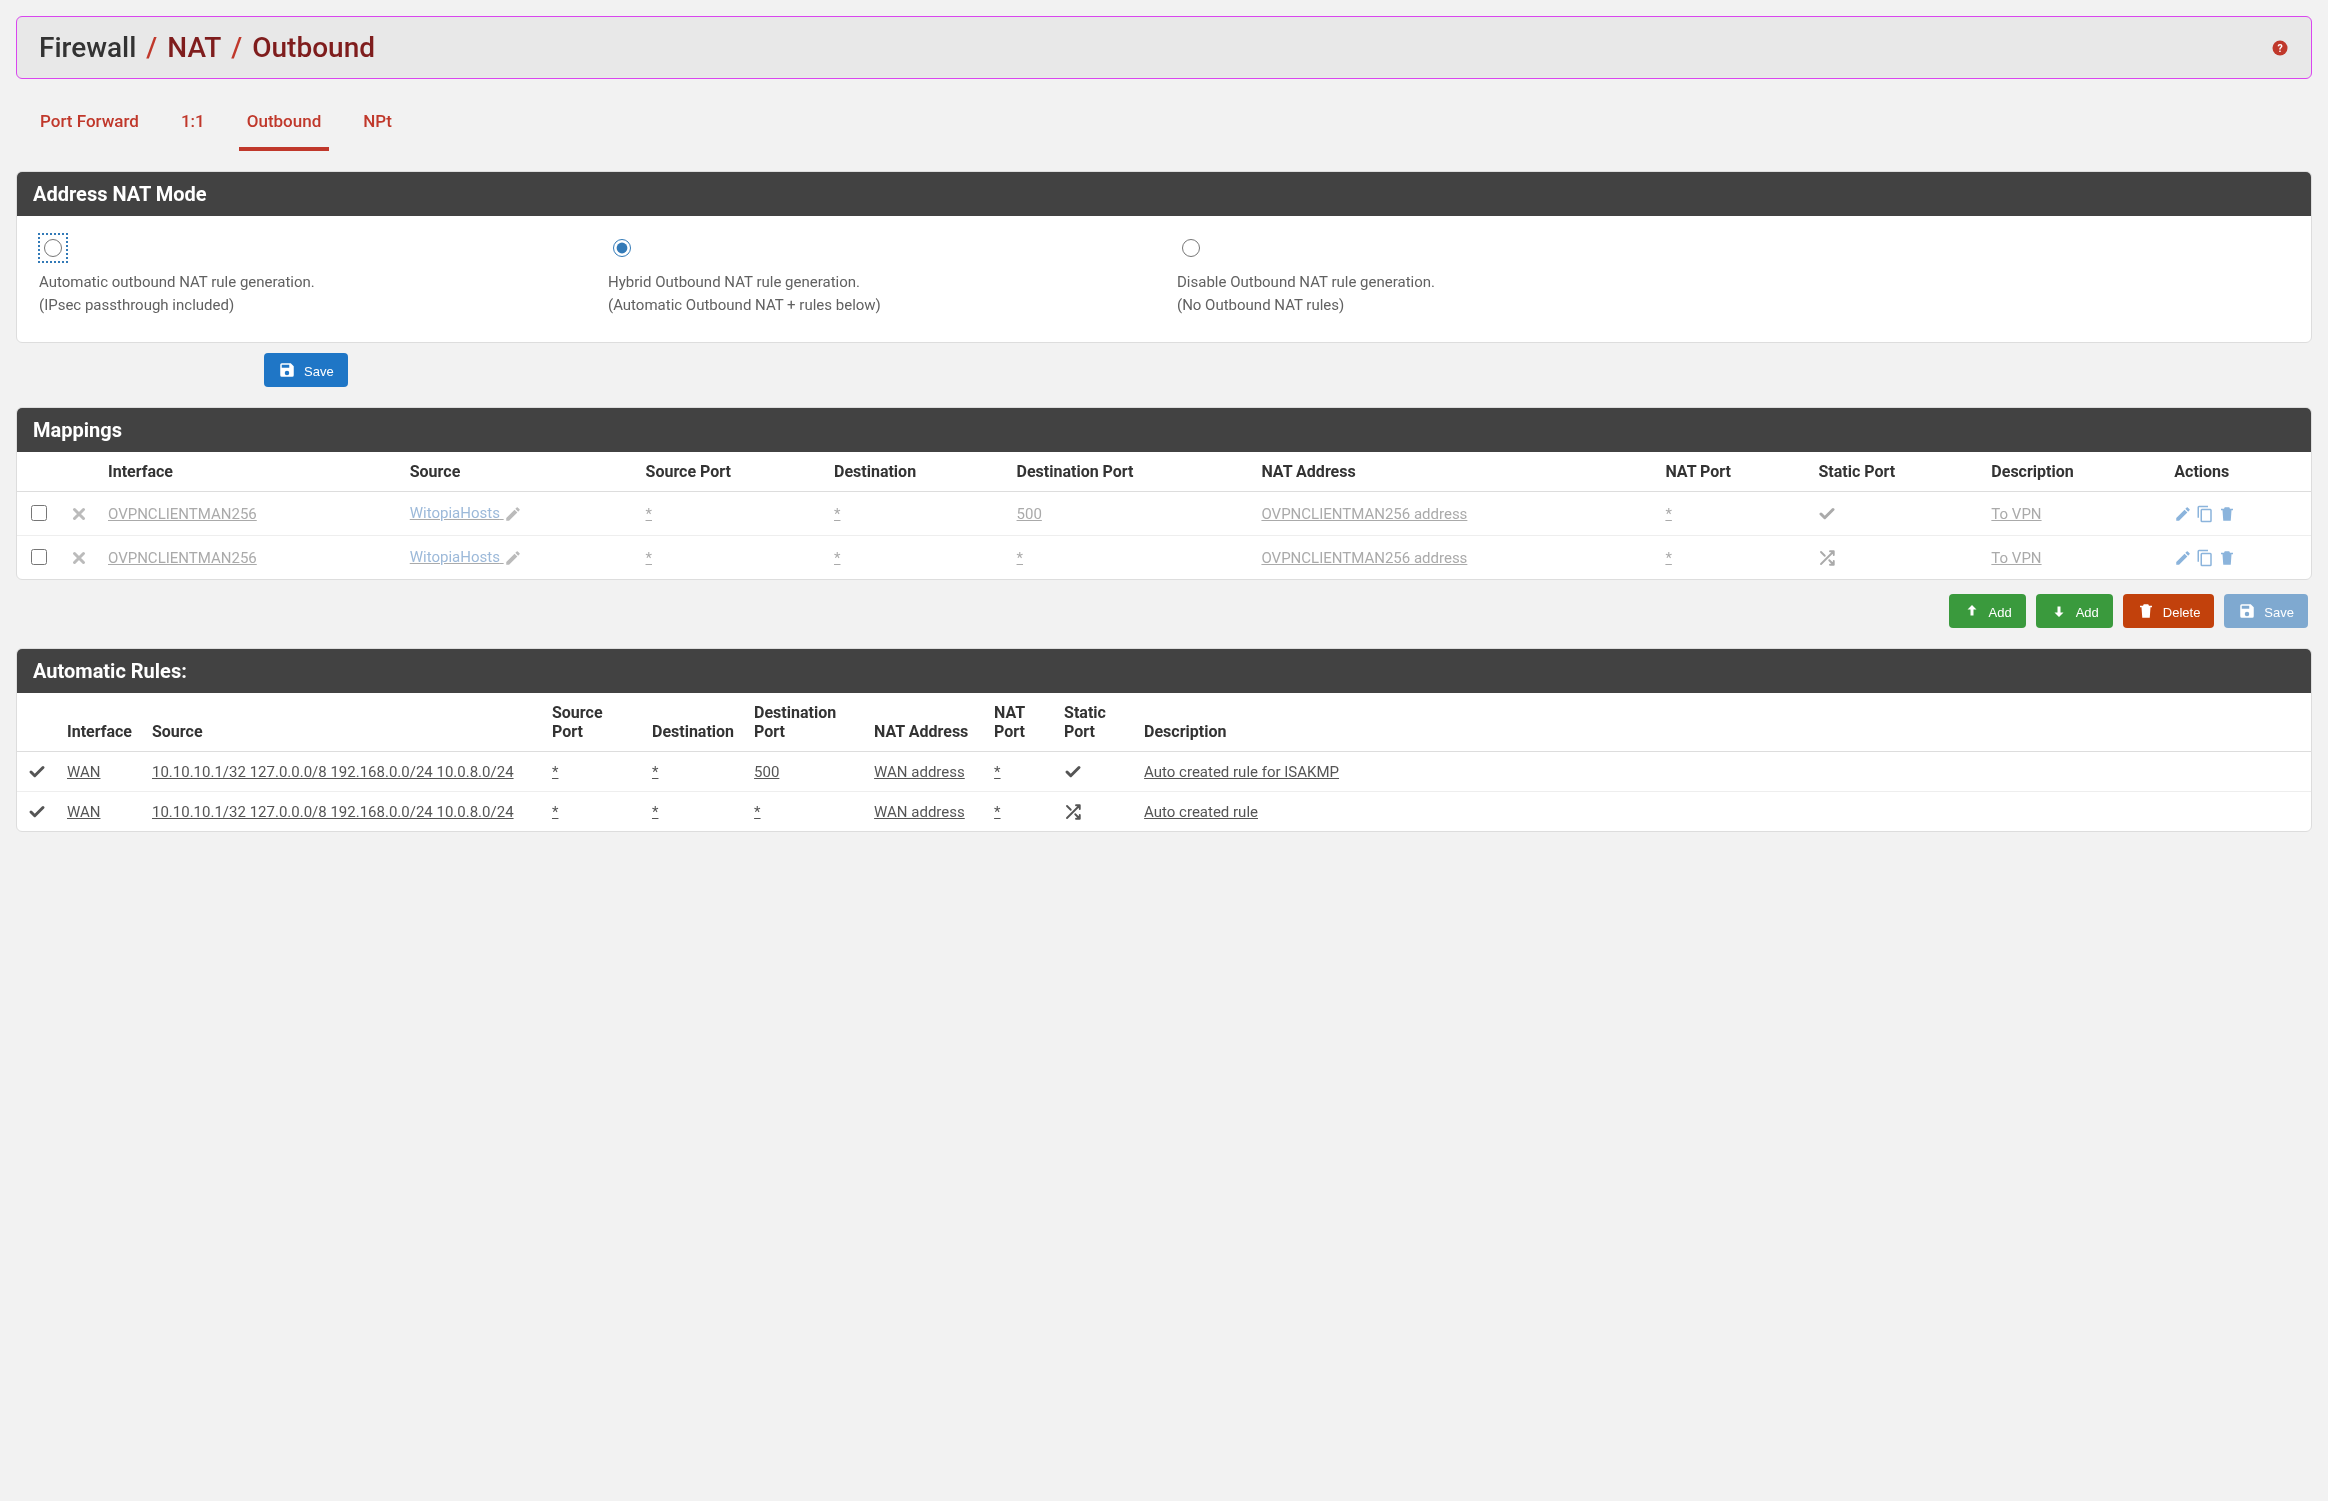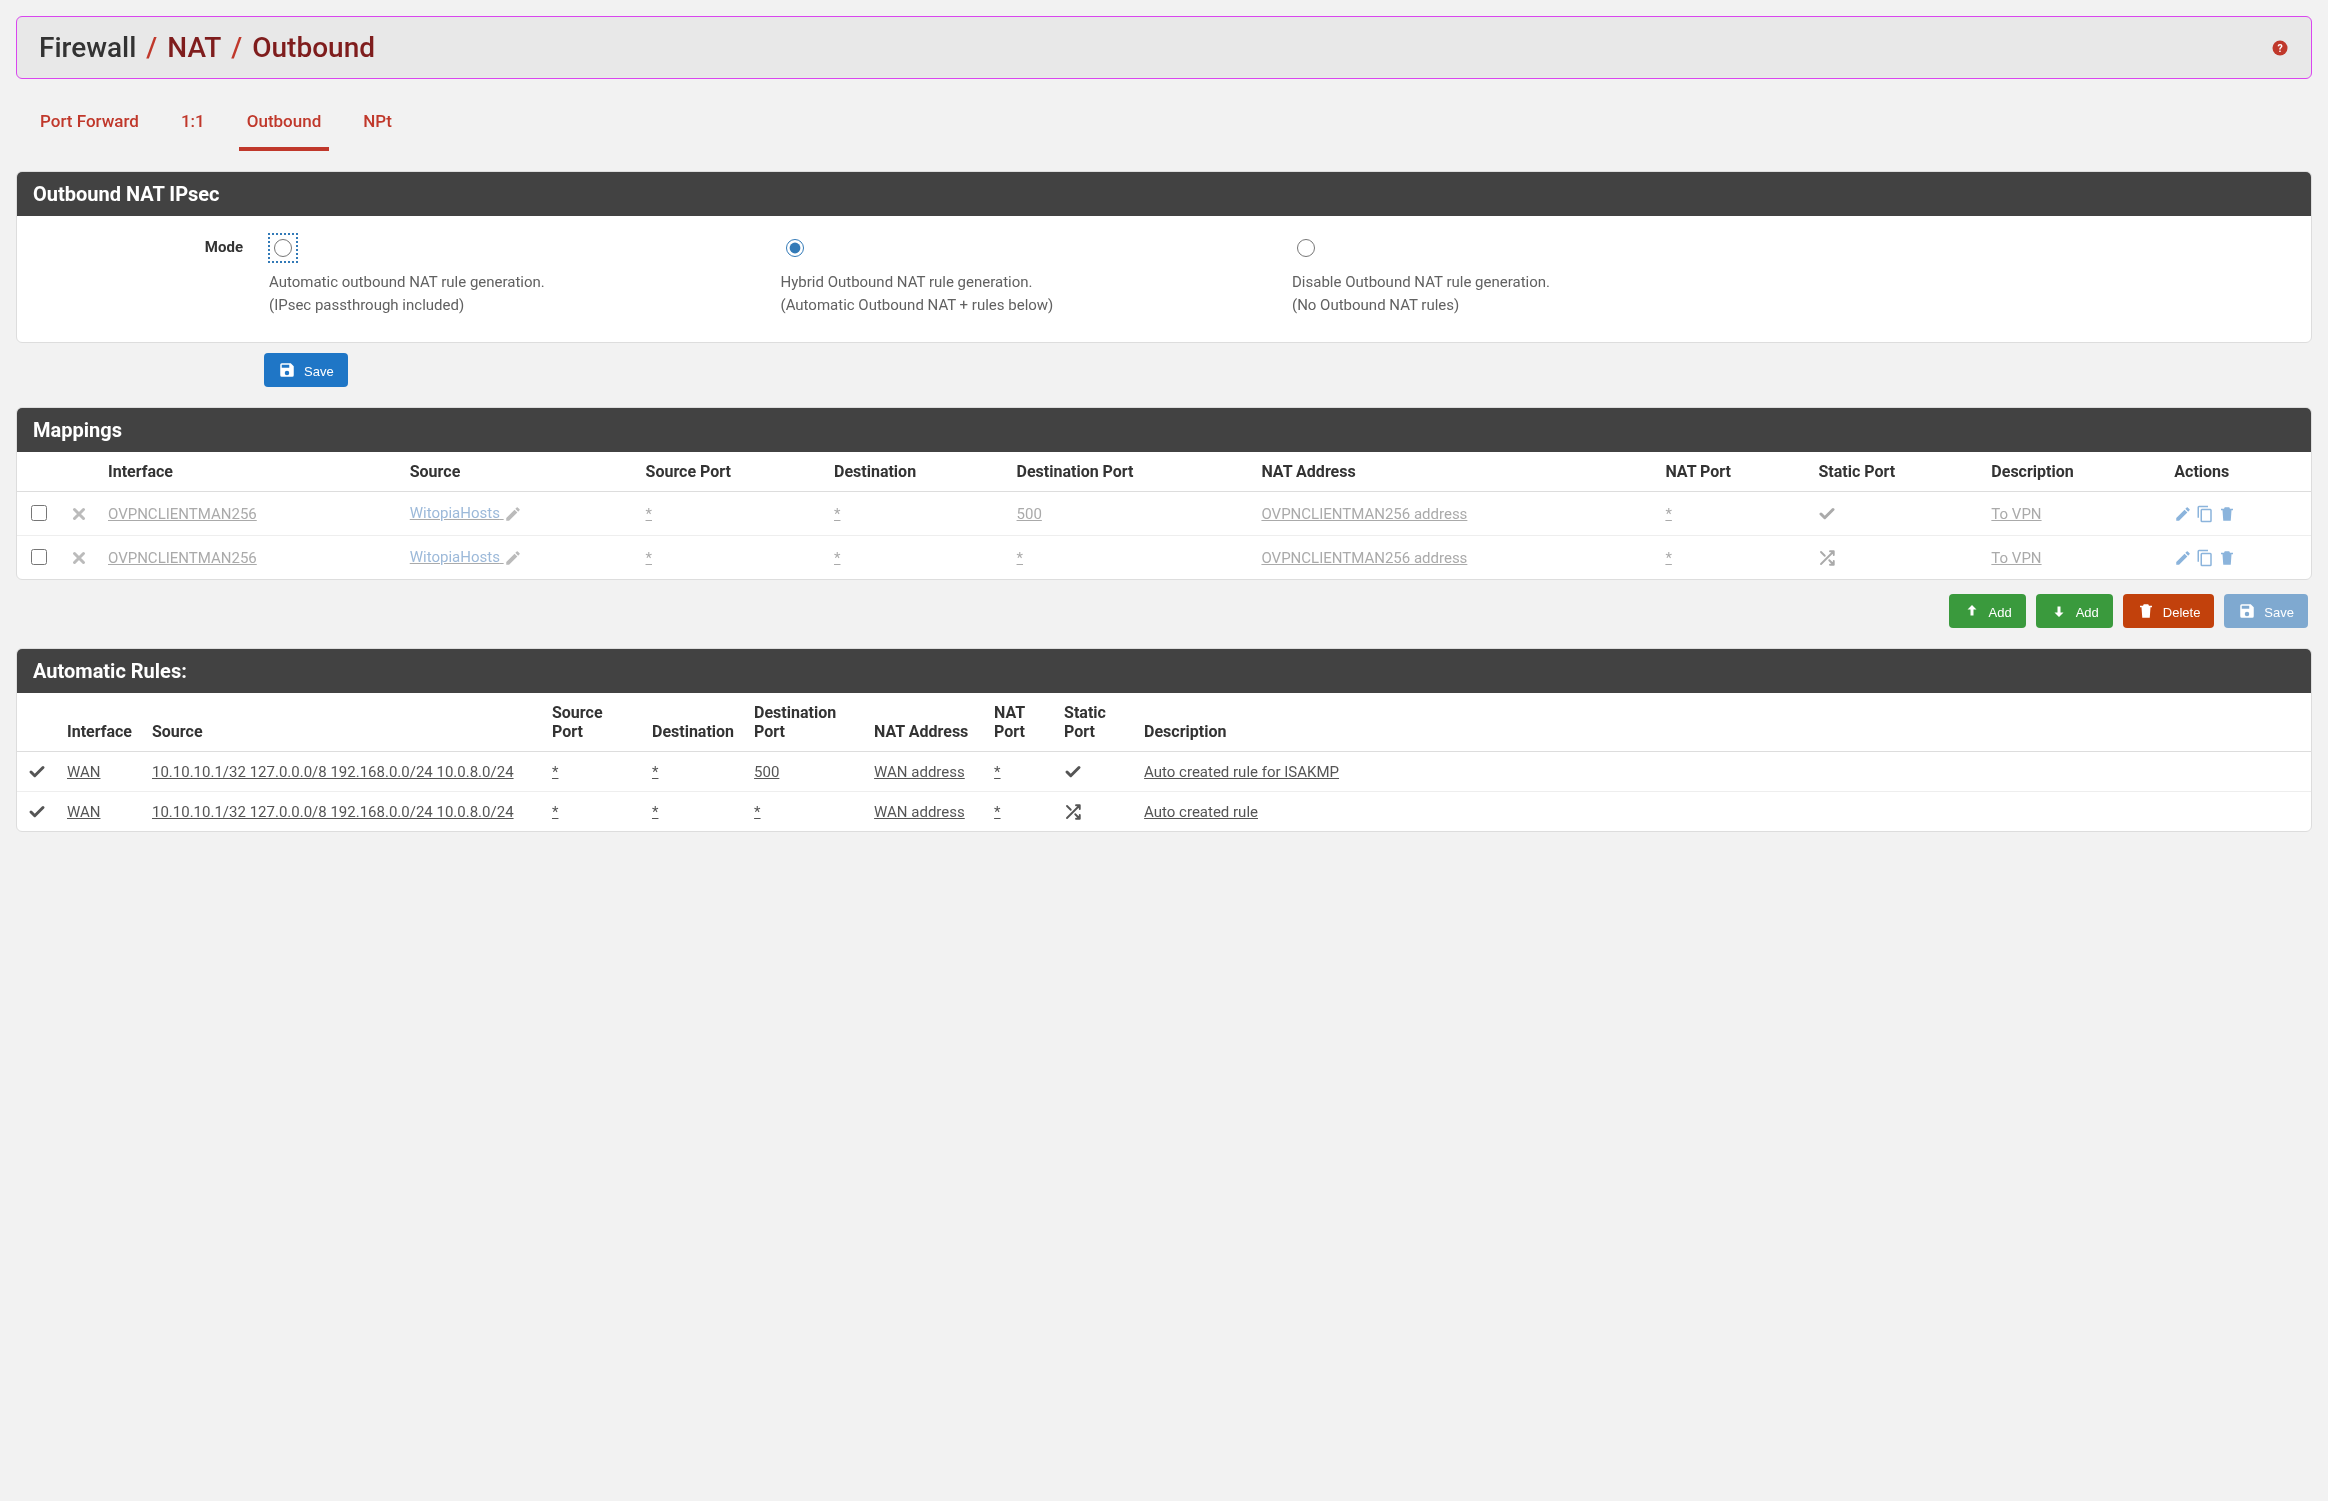--- a/index.html
+++ b/index.html
@@ -208,23 +208,22 @@
   </div>
 
   <div class="tabs">
     <div class="tab">Port Forward</div>
     <div class="tab">1:1</div>
     <div class="tab active">Outbound</div>
     <div class="tab">NPt</div>
   </div>
 
   <div class="panel">
-    <div class="panel-header">Outbound NAT IPsec</div>
+    <div class="panel-header">Address NAT Mode</div>
     <div class="mode-row">
-      <div class="mode-label-col">Mode</div>
       <div class="mode-options">
         <div class="mode-opt">
           <div class="radio-wrap focus-ring"><input type="radio" name="mode" style=""></div>
           <div class="desc" style="white-space:pre-line">Automatic outbound NAT rule generation.
 (IPsec passthrough included)</div>
         </div>
         <div class="mode-opt">
           <div class="radio-wrap"><input type="radio" name="mode" checked="" style=""></div>
           <div class="desc" style="white-space:pre-line">Hybrid Outbound NAT rule generation.
 (Automatic Outbound NAT + rules below)</div>

